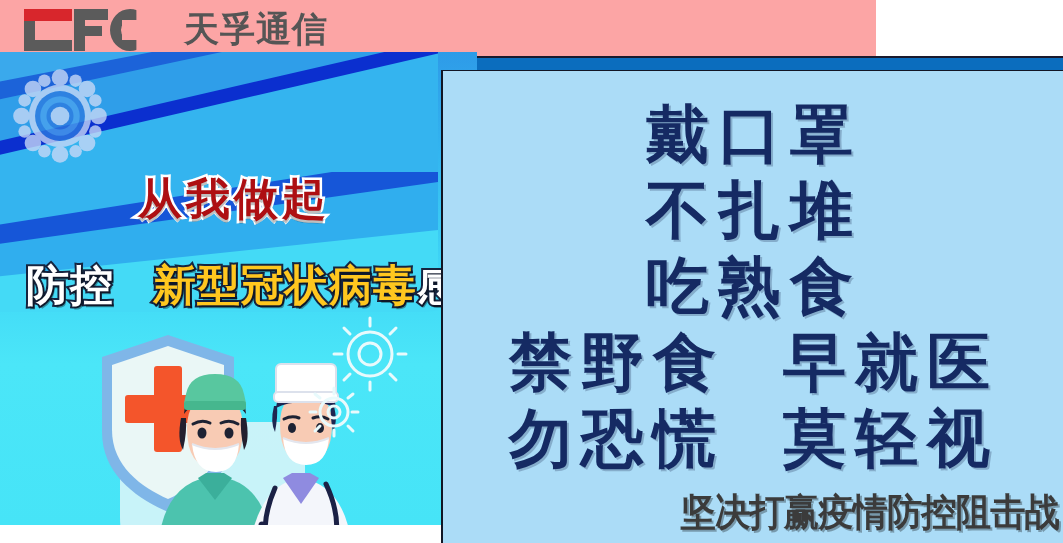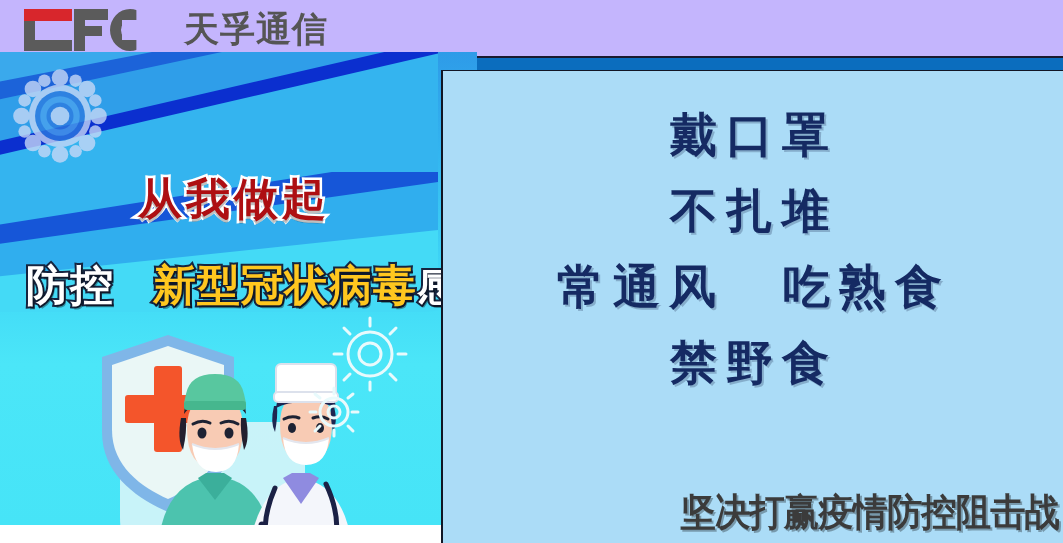--- a/index.html
+++ b/index.html
@@ -5,21 +5,21 @@
   html,body{margin:0;padding:0;}
   body{
     width:1063px;height:543px;
     background:#ffffff;
     font-family:"Liberation Sans","DejaVu Sans",sans-serif;
     overflow:hidden;
   }
   .page{position:relative;width:1063px;height:543px;overflow:hidden;background:#fff;}
 
   
-  .header{position:absolute;left:0;top:0;width:1063px;height:57px;background:#c4b5fd;}
+  .header{position:absolute;left:0;top:0;width:876px;height:57px;background:#fca5a5;}
   .logo-wrap{position:absolute;left:22px;top:6px;display:flex;align-items:flex-end;height:46px;}
   .logo-mark{position:relative;width:110px;height:46px;}
   .logo-redbar{position:absolute;left:2px;top:3px;width:48px;height:12px;background:#D8262C;}
   .logo-c1{position:absolute;left:2px;top:15px;width:48px;height:30px;}
   .logo-c1::before{content:"";position:absolute;left:0;top:0;width:11px;height:30px;background:#5B5B5B;}
   .logo-c1::after{content:"";position:absolute;left:0;bottom:0;width:48px;height:11px;background:#5B5B5B;}
   .logo-f{position:absolute;left:52px;top:3px;width:34px;height:42px;}
   .logo-f::before{content:"";position:absolute;left:0;top:0;width:11px;height:42px;background:#5B5B5B;}
   .logo-f-t{position:absolute;left:0;top:0;width:34px;height:11px;background:#5B5B5B;}
   .logo-f-m{position:absolute;left:0;top:17px;width:28px;height:10px;background:#5B5B5B;}
@@ -60,21 +60,21 @@
   .title-sub .y{color:#FFC71F;margin-left:39px;}
 
   
   .illus{position:absolute;left:40px;top:250px;width:380px;height:293px;}
 
   
   .right-panel{position:absolute;left:441px;top:70px;width:622px;height:473px;
                background:#ABDCF7;border-left:2px solid #111625;border-top:1px solid #111625;}
   .slogan-rows{position:absolute;left:0;top:26px;width:622px;}
   .srow{display:flex;justify-content:center;align-items:center;gap:58px;height:76px;}
-  .scell{font-size:47px;font-weight:bold;color:#152A63;letter-spacing:9px;
+  .scell{font-size:63px;font-weight:bold;color:#152A63;letter-spacing:9px;
          font-family:"DejaVu Sans",sans-serif;white-space:nowrap;
          text-shadow:2px 2px 0 rgba(20,30,70,.25);}
   .bottom-slogan{position:absolute;right:6px;bottom:6px;font-size:38px;font-weight:bold;color:#3B3B3B;
                  font-family:"DejaVu Sans",sans-serif;white-space:nowrap;letter-spacing:-1px;
                  transform:scaleX(.93);transform-origin:right bottom;
                  text-shadow:2px 2px 0 rgba(0,0,0,.3);}
 </style>
 </head>
 <body>
 
@@ -234,25 +234,27 @@
 
   <div class="right-panel">
     <div class="slogan-rows">
       <div class="srow">
         <span class="scell">戴口罩</span>
       </div>
       <div class="srow">
         <span class="scell">不扎堆</span>
       </div>
       <div class="srow">
-        <span class="scell">常通风</span>
         <span class="scell">吃熟食</span>
       </div>
       <div class="srow">
         <span class="scell">禁野食</span>
-      </div>
-      <div class="srow">
+        <span class="scell">早就医</span>
+      </div>
+      <div class="srow">
+        <span class="scell">勿恐慌</span>
+        <span class="scell">莫轻视</span>
       </div>
     </div>
     <div class="bottom-slogan">坚决打赢疫情防控阻击战</div>
   </div>
 
 </div>
 
 </body></html>

